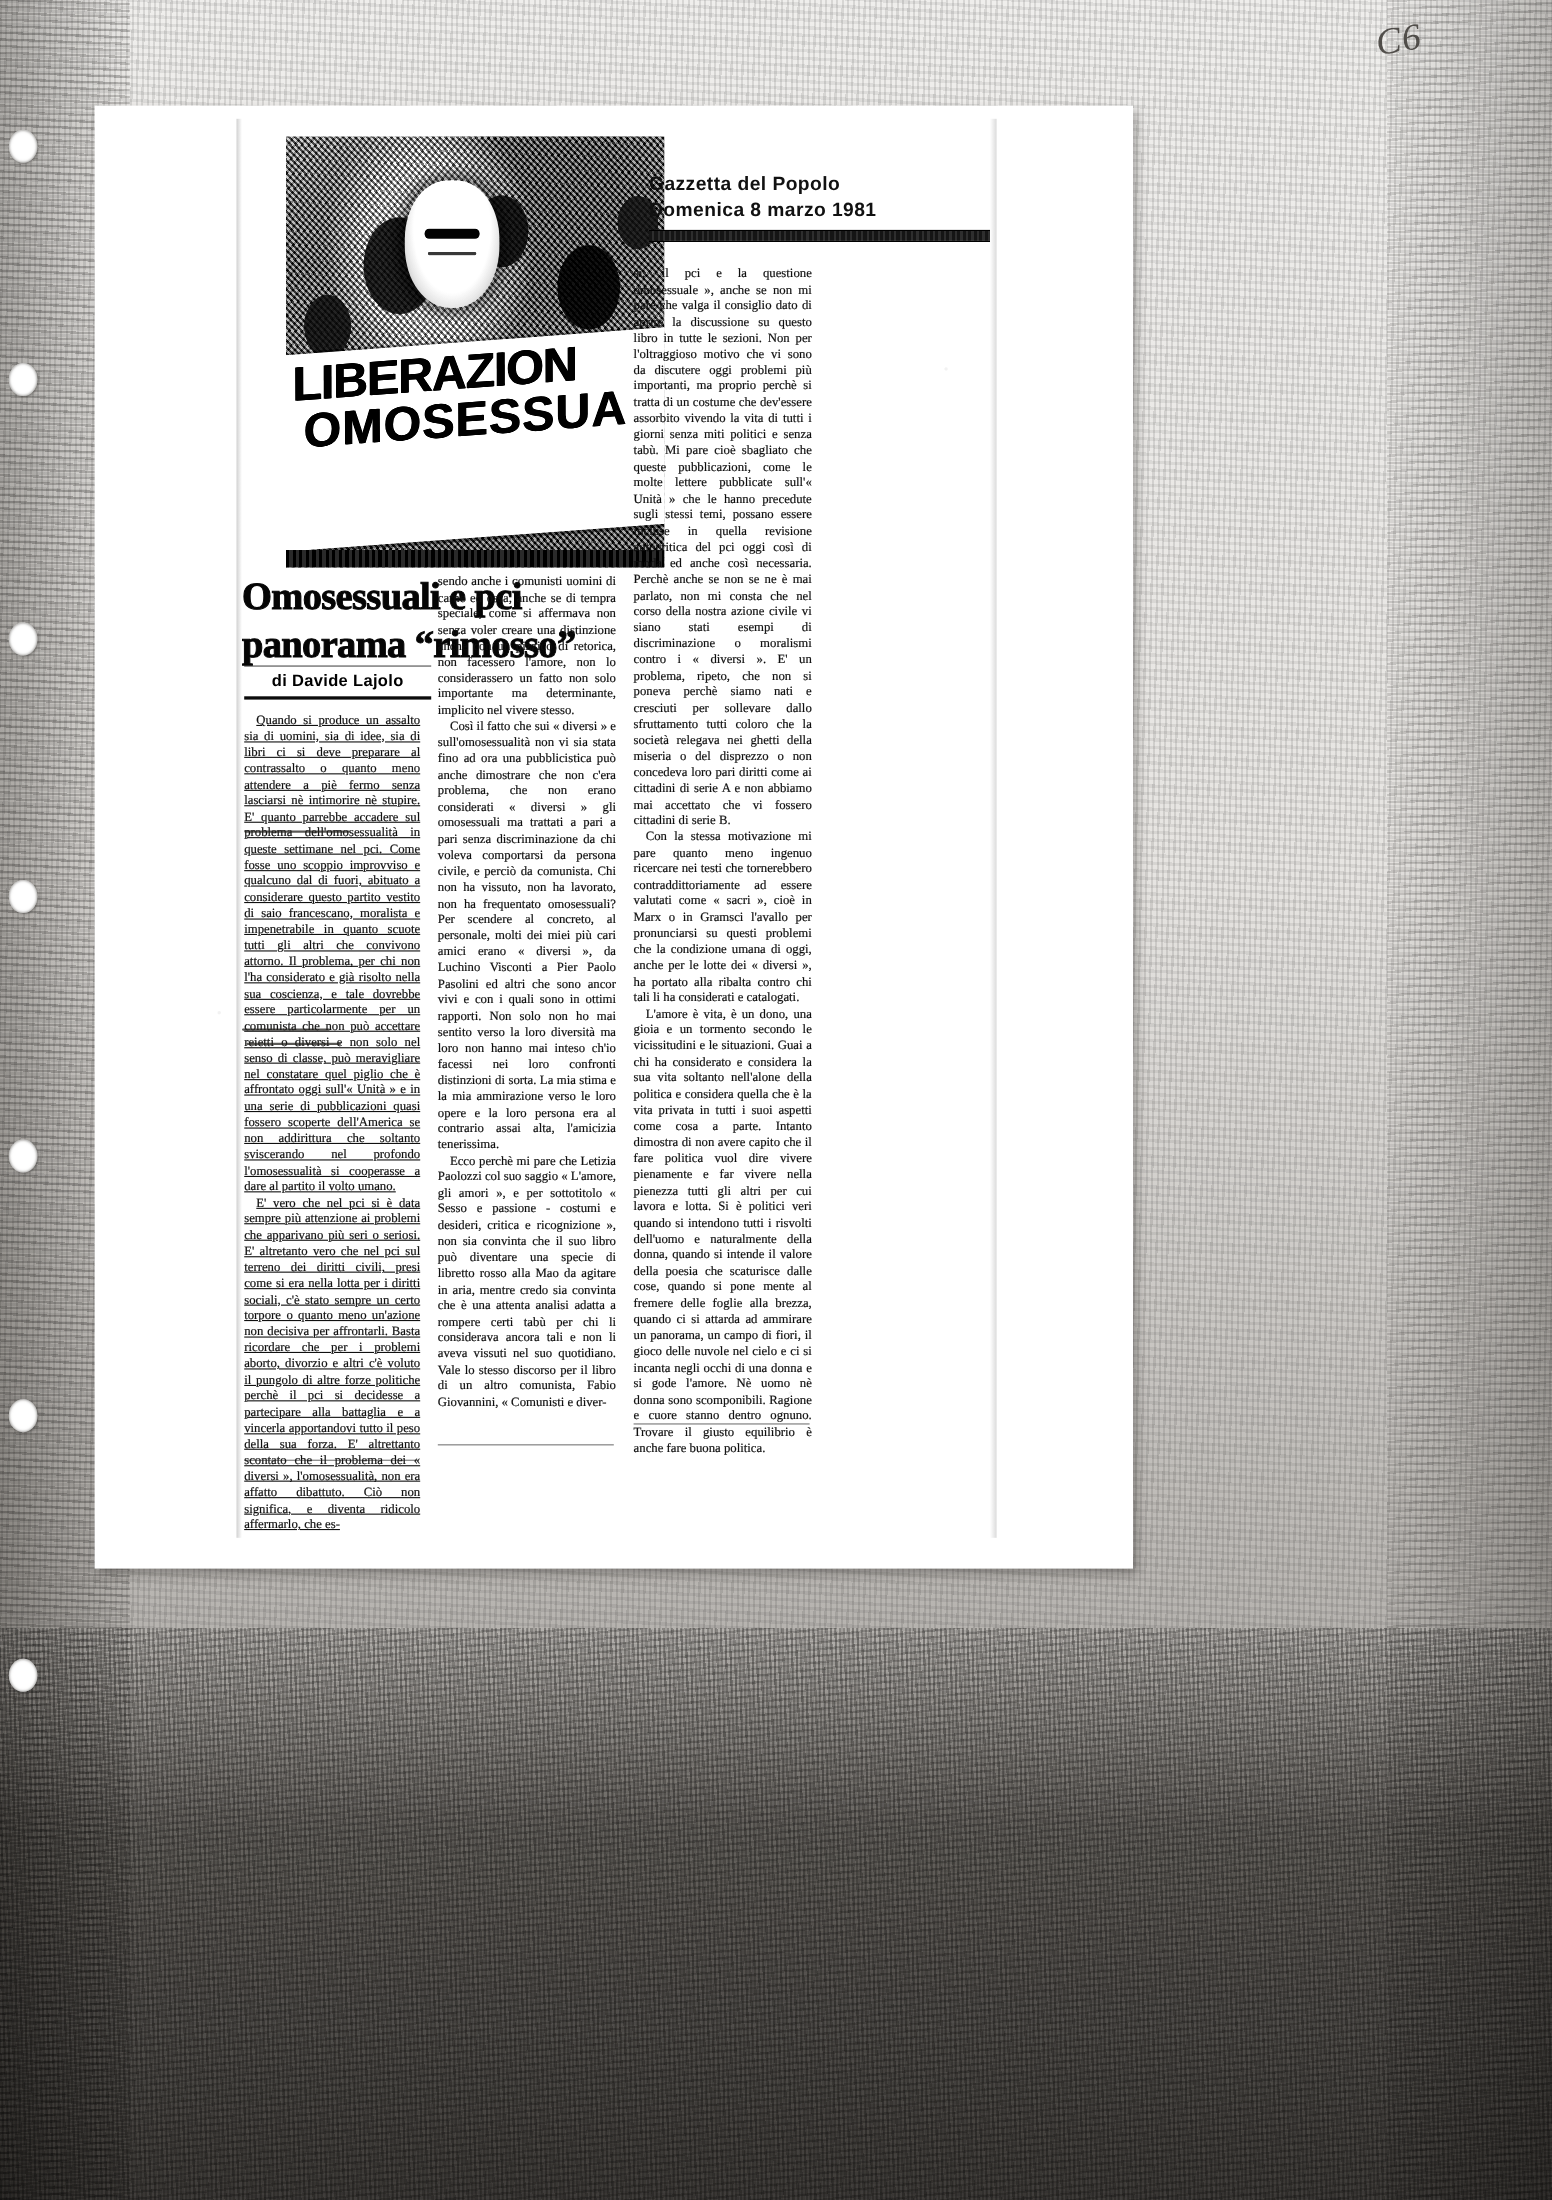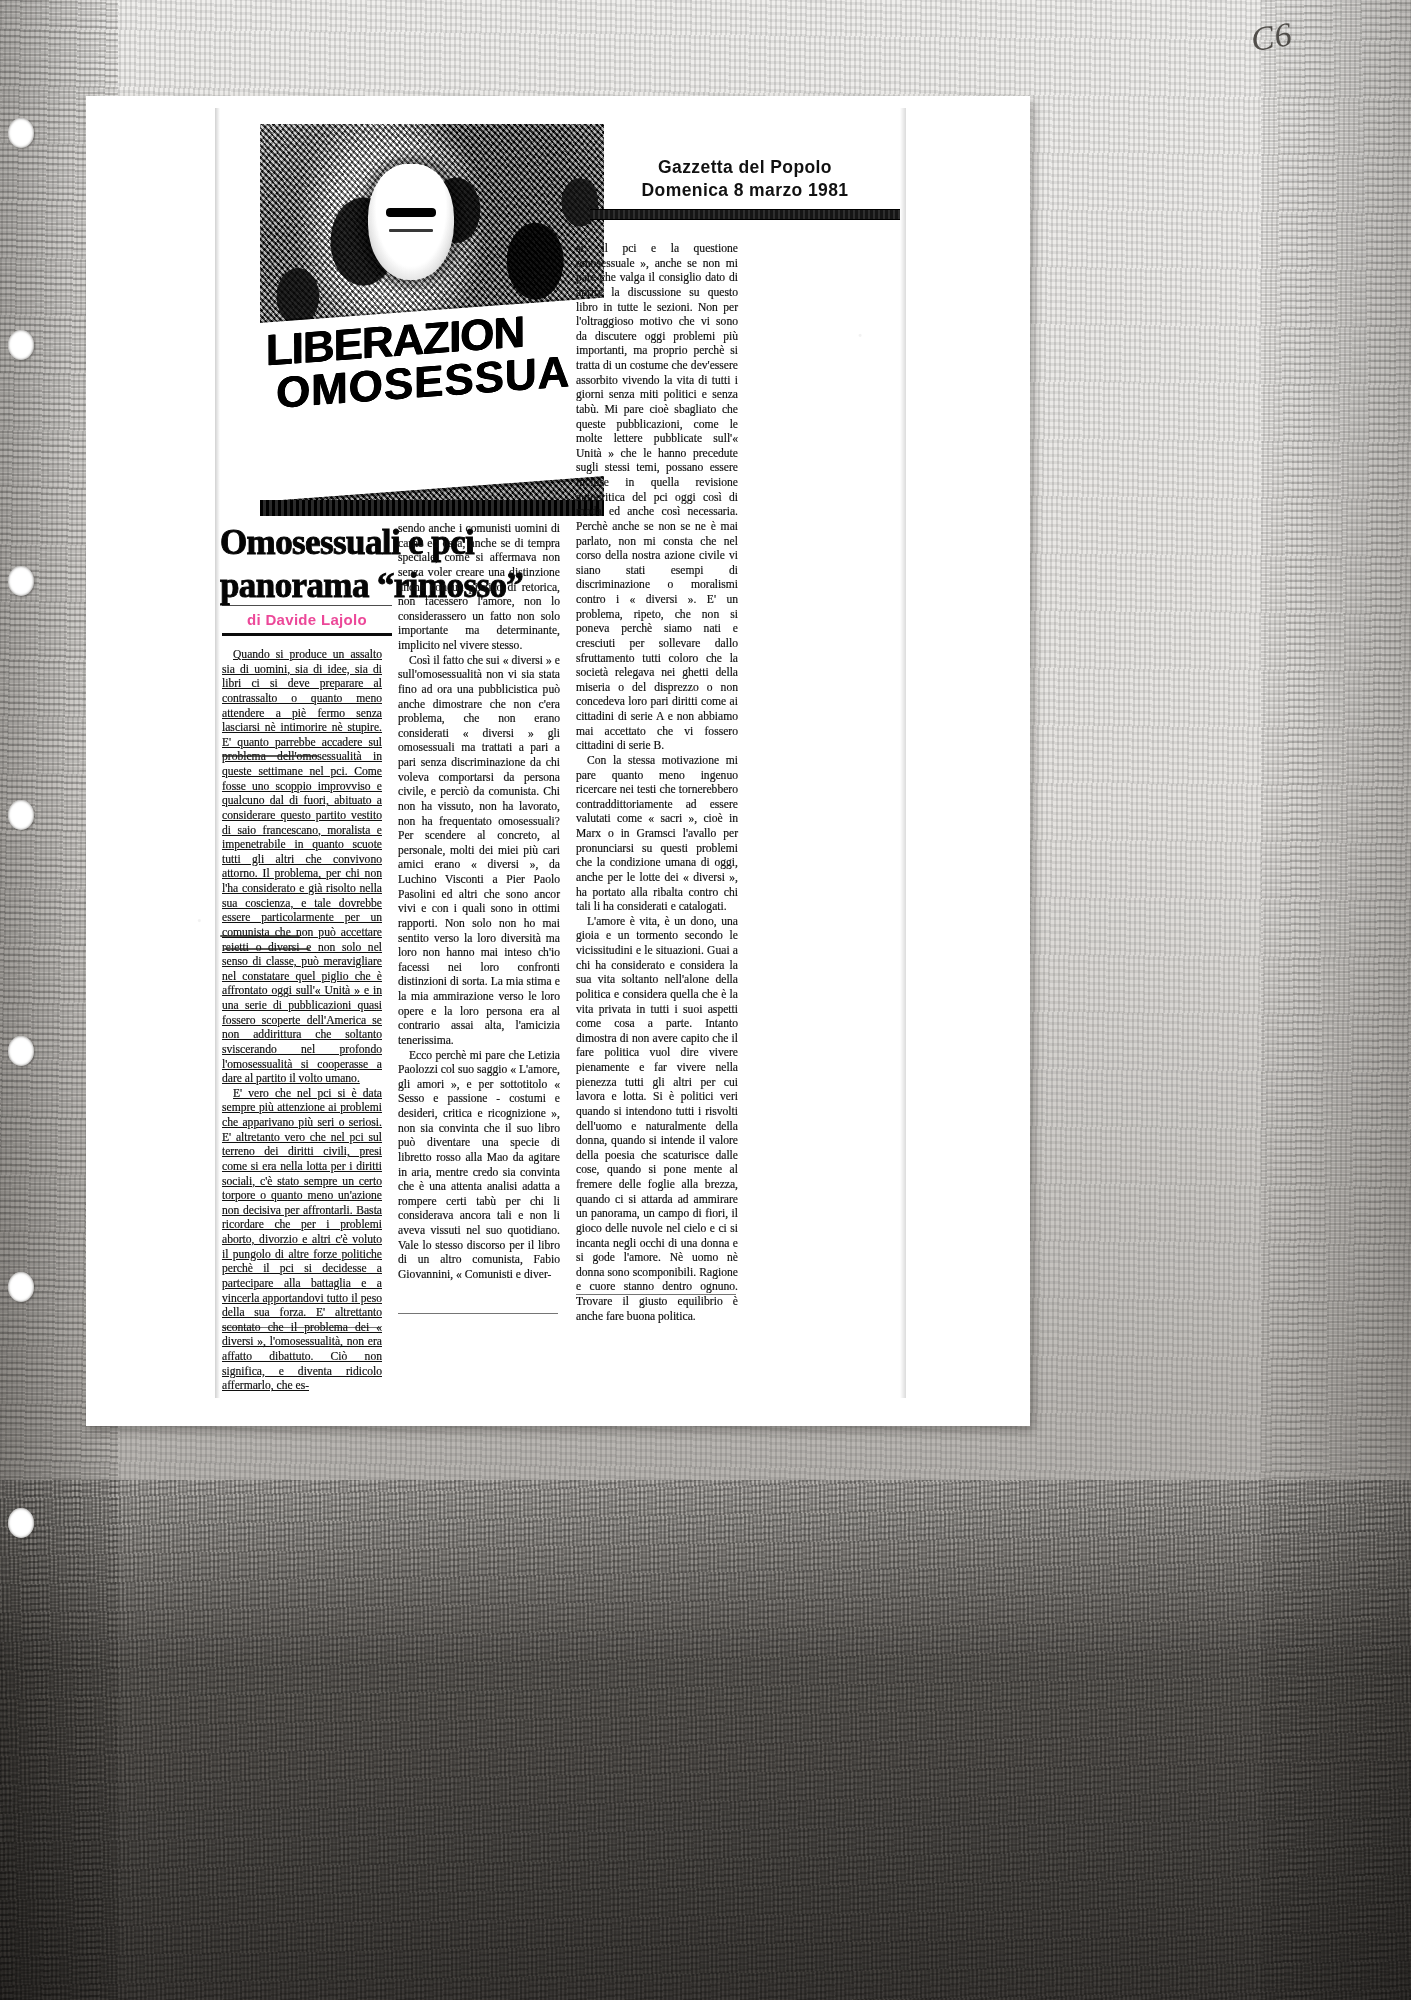--- a/index.html
+++ b/index.html
@@ -117,21 +117,21 @@
     height: 1290px;
     color: #0d0d0d;
   }
 
   
   .masthead {
     position: absolute;
     right: 0;
     top: 48px;
     width: 310px;
-    text-align: center;
+    text-align: left;
   }
   .masthead-line {
     font-family: "Liberation Sans", sans-serif;
     font-weight: bold;
     font-size: 17.5px;
     letter-spacing: .4px;
     color: #111;
     line-height: 1.32;
     white-space: nowrap;
   }
@@ -256,21 +256,21 @@
     height: 1px;
     background: #111;
     margin-bottom: 5px;
     opacity: .75;
   }
   .byline {
     font-family: "Liberation Sans", sans-serif;
     font-weight: bold;
     font-size: 15px;
     text-align: center;
-    color: #ec4899;
+    color: #000000;
     letter-spacing: .3px;
   }
   .byline-rule {
     margin-top: 5px;
     height: 3px;
     background: #0b0b0b;
   }
 
   
   .col {

